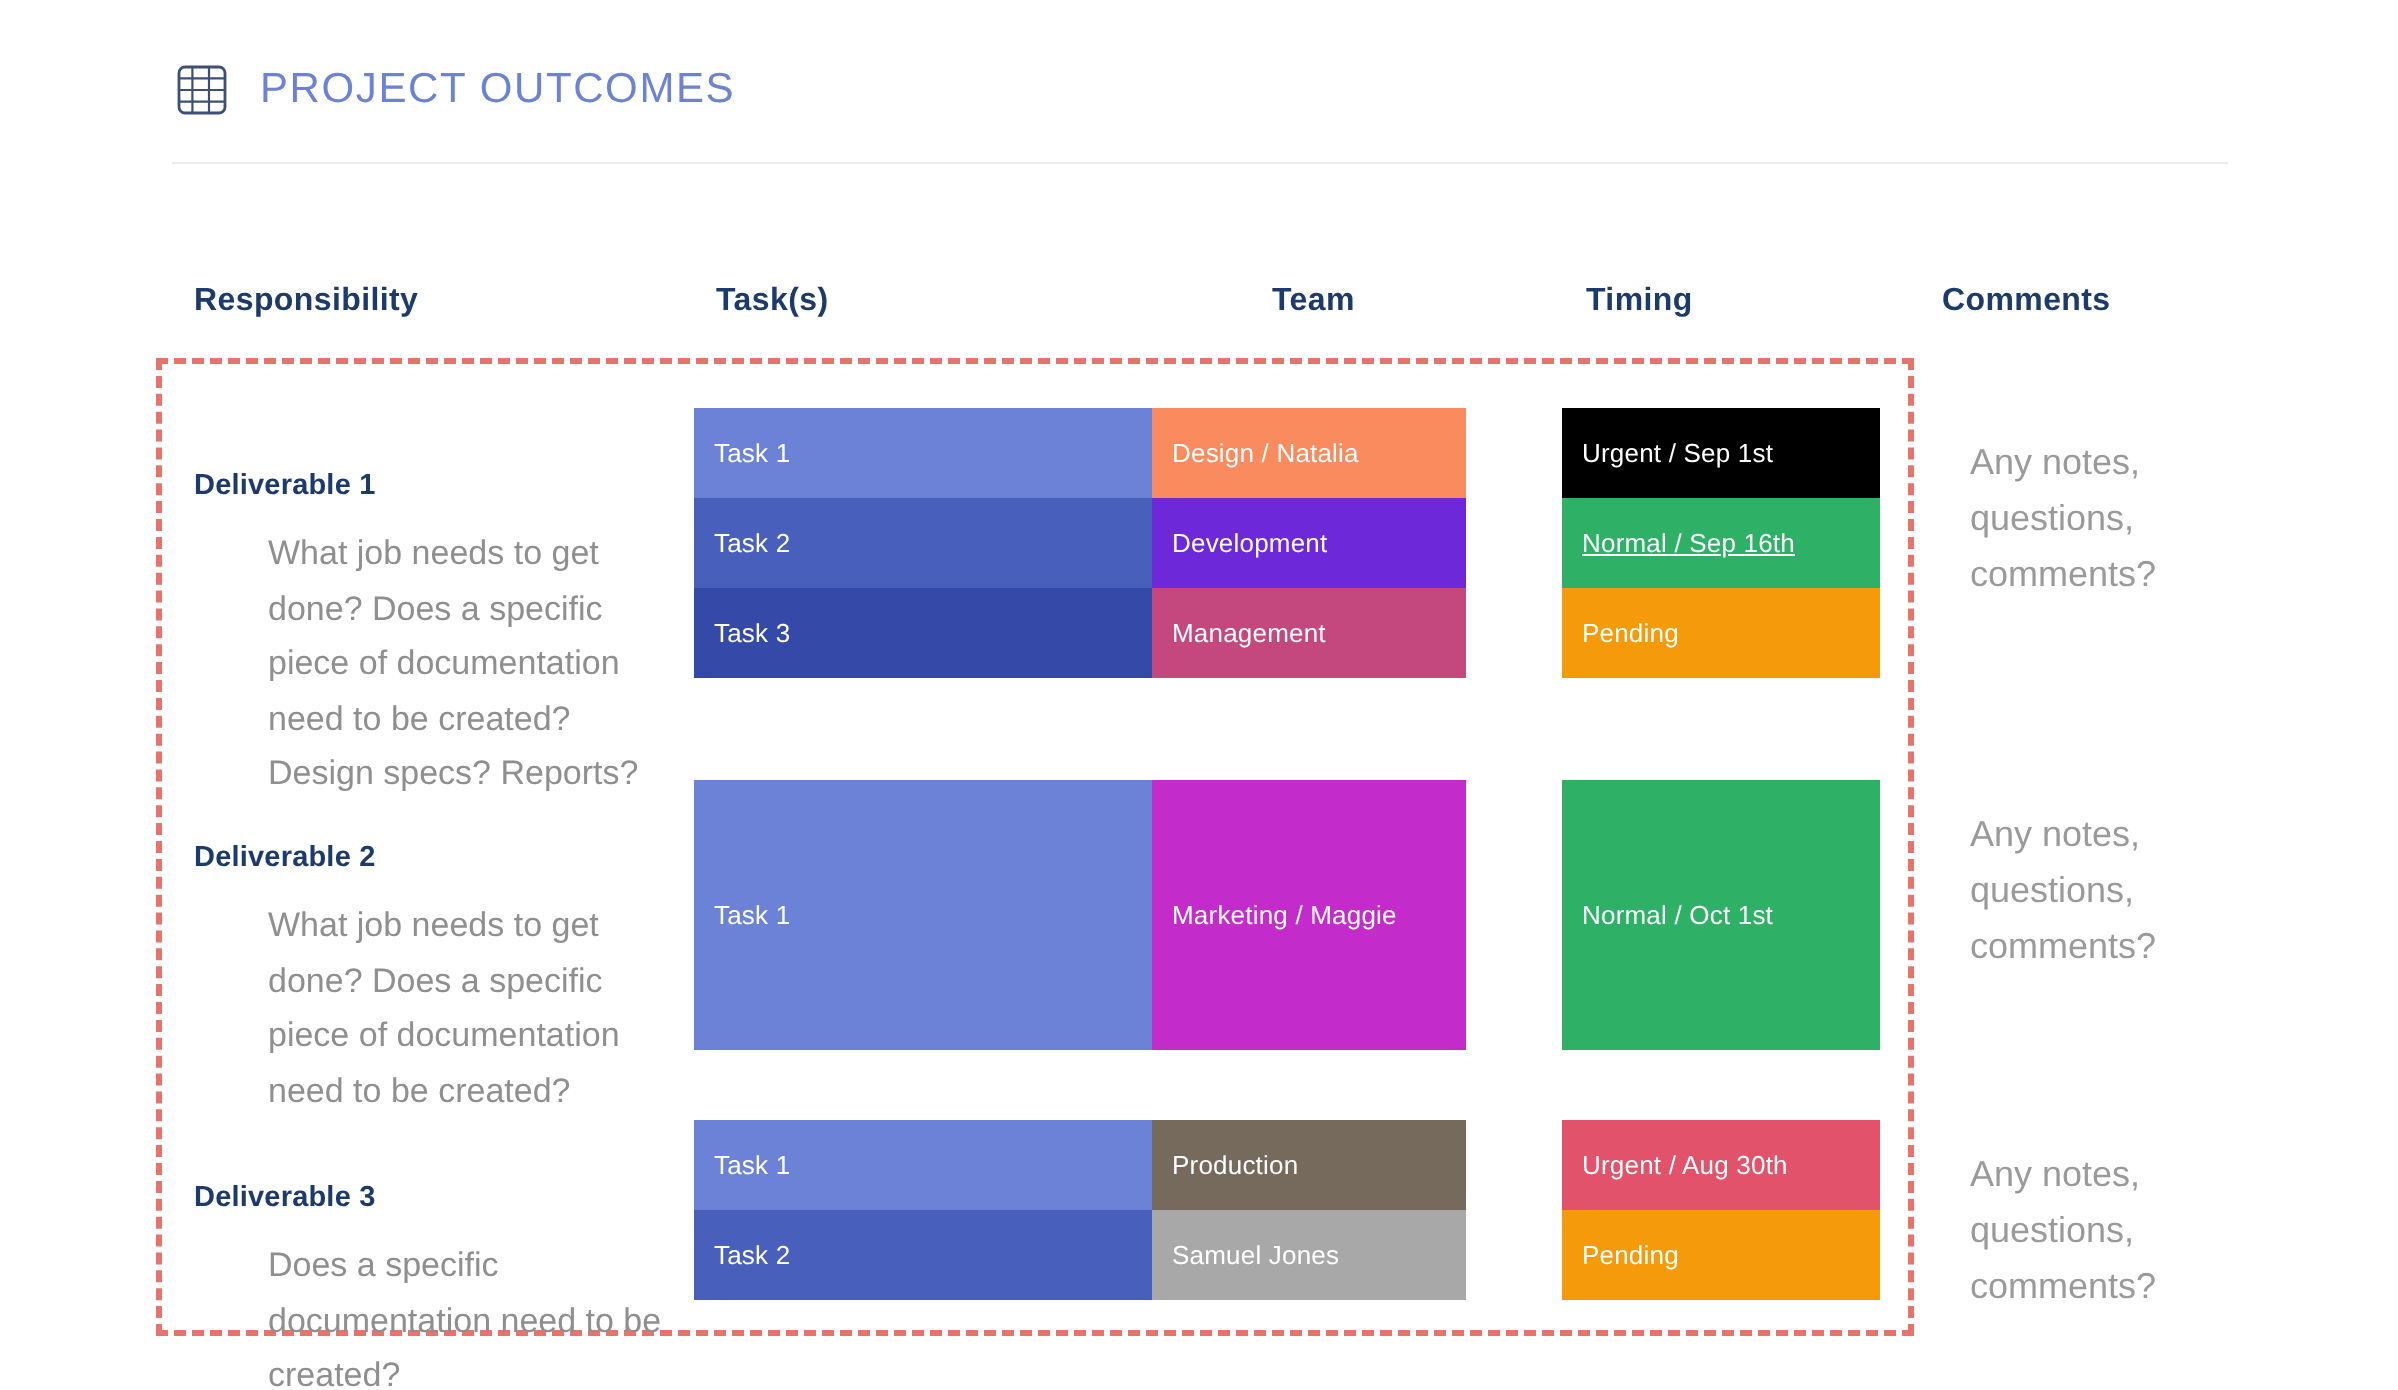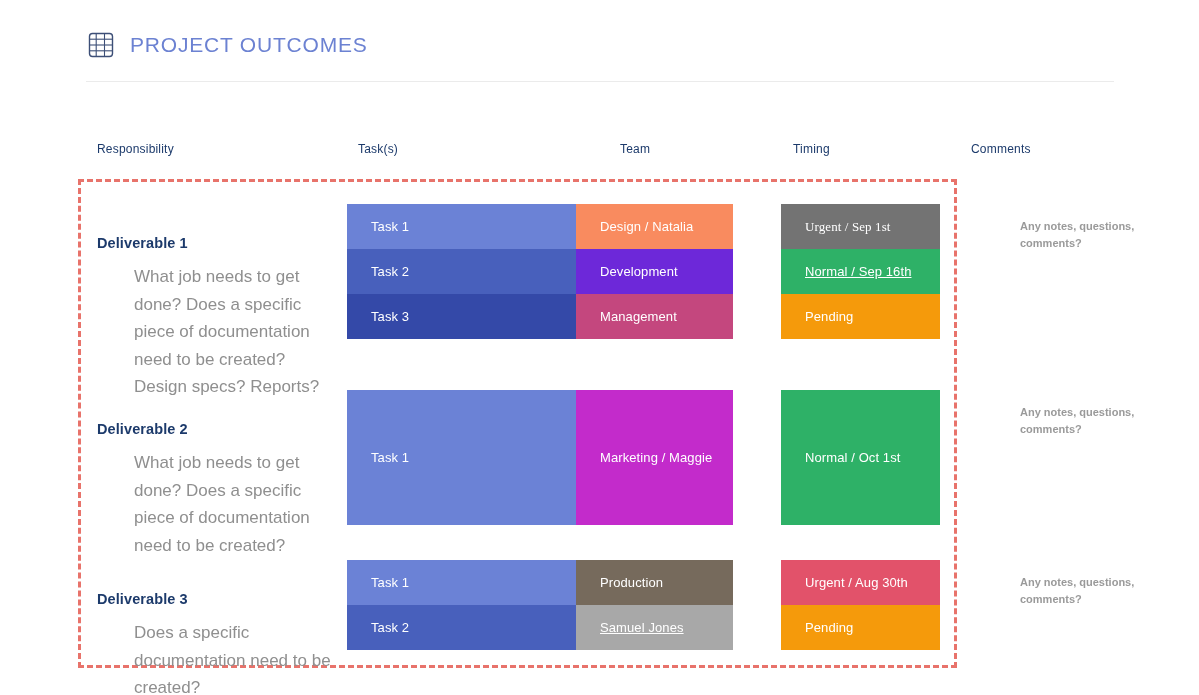--- a/index.html
+++ b/index.html
@@ -30,29 +30,29 @@
     position:absolute;
     left: 86px; top: 81px;
     width: 1028px; height: 1px;
     background: #ebebeb;
   }
 
   
   .col-headers { position: absolute; left:0; top: 142px; width: 1199px; height: 22px; }
   .col-head {
     position: absolute;
-    font-size: 12px;
-    font-weight: normal;
+    font-size: 16px;
+    font-weight: bold;
     color: #1c3a6b;
     letter-spacing: 0.2px;
     white-space: nowrap;
   }
   .ch-resp    { left: 97px; }
   .ch-tasks   { left: 358px; }
-  .ch-team    { left: 620px; }
+  .ch-team    { left: 636px; }
   .ch-timing  { left: 793px; }
   .ch-comm    { left: 971px; }
 
   
   .dashed-box {
     position: absolute;
     left: 78px; top: 179px;
     width: 879px; height: 489px;
     border: 3px dashed #e8736b;
     pointer-events: none;
@@ -73,37 +73,37 @@
     font-size: 17px; color: #8f8f8f; line-height: 1.62; margin-left: 37px;
   }
 
   .stack { position: absolute; display: flex; flex-direction: column; }
   .stack-tasks  { left: 347px; width: 244px; }
   .stack-team   { left: 576px; width: 157px; }
   .stack-timing { left: 781px; width: 159px; }
 
   .cell {
     display: flex; align-items: center;
-    padding-left: 24px;
+    padding-left: 10px;
     color: #ffffff;
     font-size: 13px;
     letter-spacing: .1px;
     white-space: nowrap;
   }
   .h45  { height: 45px; }
   .h135 { height: 135px; }
   
   .stack-tasks  .h135 { align-items: center; }
   .stack-team   .h135 { align-items: center; }
   .stack-timing .h135 { align-items: center; }
 
   .comments-col {
     position: absolute;
-    left: 1020px; width: 168px;
-    font-size: 11px; color: #9a9a9a; line-height: 1.55; font-weight: bold;
+    left: 985px; width: 168px;
+    font-size: 18px; color: #9a9a9a; line-height: 1.55;
   }
   .cm-1 { top: 218px; }
   .cm-2 { top: 404px; }
   .cm-3 { top: 574px; }
 </style>
 </head>
 <body>
 
 <div class="page">
 
@@ -141,21 +141,21 @@
       <div class="cell h45" style="background-color: rgb(107, 130, 214);">Task 1</div>
       <div class="cell h45" style="background-color: rgb(72, 96, 188);">Task 2</div>
       <div class="cell h45" style="background-color: rgb(52, 73, 168);">Task 3</div>
     </div>
     <div class="stack stack-team">
       <div class="cell h45" style="background-color: rgb(249, 139, 95);">Design / Natalia</div>
       <div class="cell h45" style="background-color: #6d28d9;">Development</div>
       <div class="cell h45" style="background-color: rgb(196, 71, 126);">Management</div>
     </div>
     <div class="stack stack-timing">
-      <div class="cell h45" style="background-color: #737373; font-family: Liberation Serif, serif;">Urgent / Sep 1st</div>
+      <div class="cell h45" style="background-color: #000000;">Urgent / Sep 1st</div>
       <div class="cell h45" style="background-color: rgb(46, 177, 103); text-decoration: underline;">Normal / Sep 16th</div>
       <div class="cell h45" style="background-color: rgb(245, 154, 11);">Pending</div>
     </div>
   </div>
   <div class="comments-col cm-1">Any notes, questions, comments?</div>
 
   <div class="row row-2">
     <div class="resp-col">
       <div class="resp-title">Deliverable 2</div>
       <div class="resp-desc">What job needs to get done? Does a specific piece of documentation need to be created?</div>
@@ -176,21 +176,21 @@
     <div class="resp-col">
       <div class="resp-title">Deliverable 3</div>
       <div class="resp-desc">Does a specific documentation need to be created?</div>
     </div>
     <div class="stack stack-tasks">
       <div class="cell h45" style="background-color: rgb(107, 130, 214);">Task 1</div>
       <div class="cell h45" style="background-color: rgb(72, 96, 188);">Task 2</div>
     </div>
     <div class="stack stack-team">
       <div class="cell h45" style="background-color: rgb(118, 106, 92);">Production</div>
-      <div class="cell h45" style="background-color: rgb(168, 168, 168); text-decoration: underline;">Samuel Jones</div>
+      <div class="cell h45" style="background-color: rgb(168, 168, 168);">Samuel Jones</div>
     </div>
     <div class="stack stack-timing">
       <div class="cell h45" style="background-color: rgb(226, 82, 106);">Urgent / Aug 30th</div>
       <div class="cell h45" style="background-color: rgb(245, 154, 11);">Pending</div>
     </div>
   </div>
   <div class="comments-col cm-3">Any notes, questions, comments?</div>
 
 </div>
 

